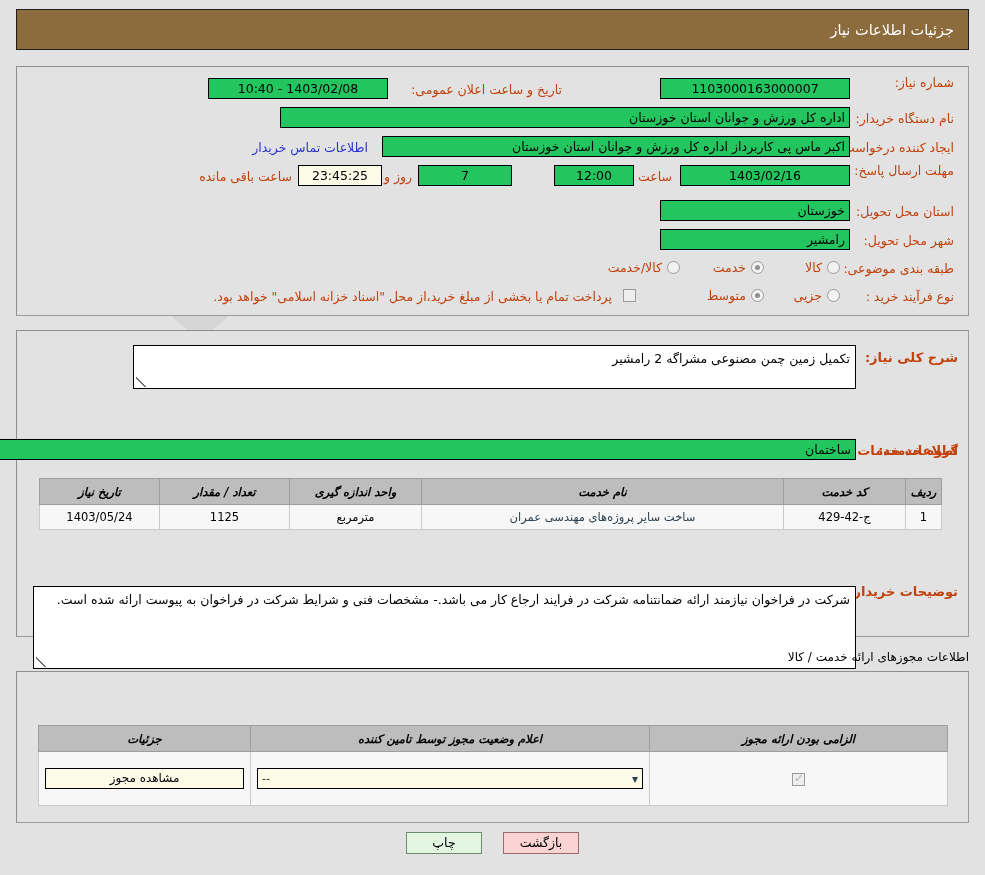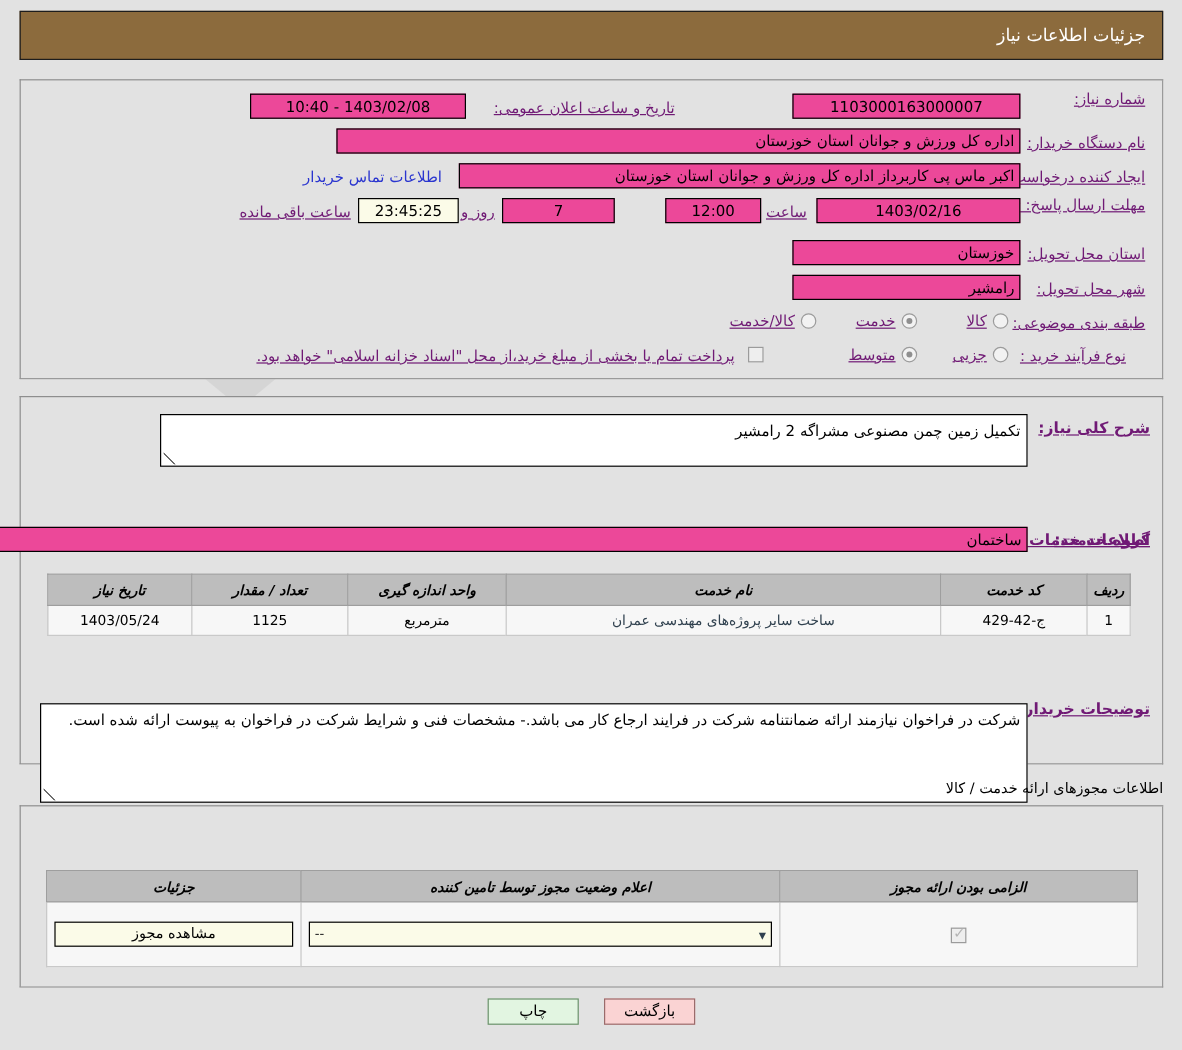--- a/index.html
+++ b/index.html
@@ -29,24 +29,24 @@
     background: #e2e2e2;
     border: 1px solid #9a9a9a;
     border-top-color: #8e8e8e;
     border-left-color: #8e8e8e;
   }
   #panel-top    { left: 16px; top: 66px;  width: 953px; height: 250px; }
   #panel-mid    { left: 16px; top: 330px; width: 953px; height: 307px; }
   #panel-bottom { left: 16px; top: 671px; width: 953px; height: 152px; }
 
   
-  .lbl { font-size: 12.5px; color: #701a75; white-space: nowrap; text-decoration: underline; }
+  .lbl { font-size: 12.5px; color: #c2410c; white-space: nowrap; }
   .lbl-b { font-weight: bold; }
   .fld {
-    background: #ec4899; border: 1px solid #000;
+    background: #22c55e; border: 1px solid #000;
     height: 21px; line-height: 19px;
     font-size: 12.5px; padding: 0 4px;
     display: flex; align-items: center;
   }
   .fld.c { justify-content: center; }
   .fld.r { justify-content: flex-start; }
   .fld.yel { background: #fbfbe8; }
 
   .abs { position: absolute; }
 
@@ -196,21 +196,21 @@
     </div>
     <div class="abs radio-grp" style="right:204px; top:193px;">
       <span class="radio on" id="cat1"></span>
       <span class="lbl">خدمت</span>
     </div>
     <div class="abs radio-grp" style="right:288px; top:193px;">
       <span class="radio" id="cat2"></span>
       <span class="lbl">کالا/خدمت</span>
     </div>
 
-    <div class="abs lbl" style="right:30px; top:222px;text-align:center;">نوع فرآیند خرید :</div>
+    <div class="abs lbl" style="right:14px; top:222px;text-align:center;">نوع فرآیند خرید :</div>
     <div class="abs radio-grp" style="right:128px; top:221px;">
       <span class="radio" id="prc0"></span>
       <span class="lbl">جزیی</span>
     </div>
     <div class="abs radio-grp" style="right:204px; top:221px;">
       <span class="radio on" id="prc1"></span>
       <span class="lbl">متوسط</span>
     </div>
     <div class="abs" style="right:332px; top:221px;">
       <span class="chkbox" id="paychk"></span>

